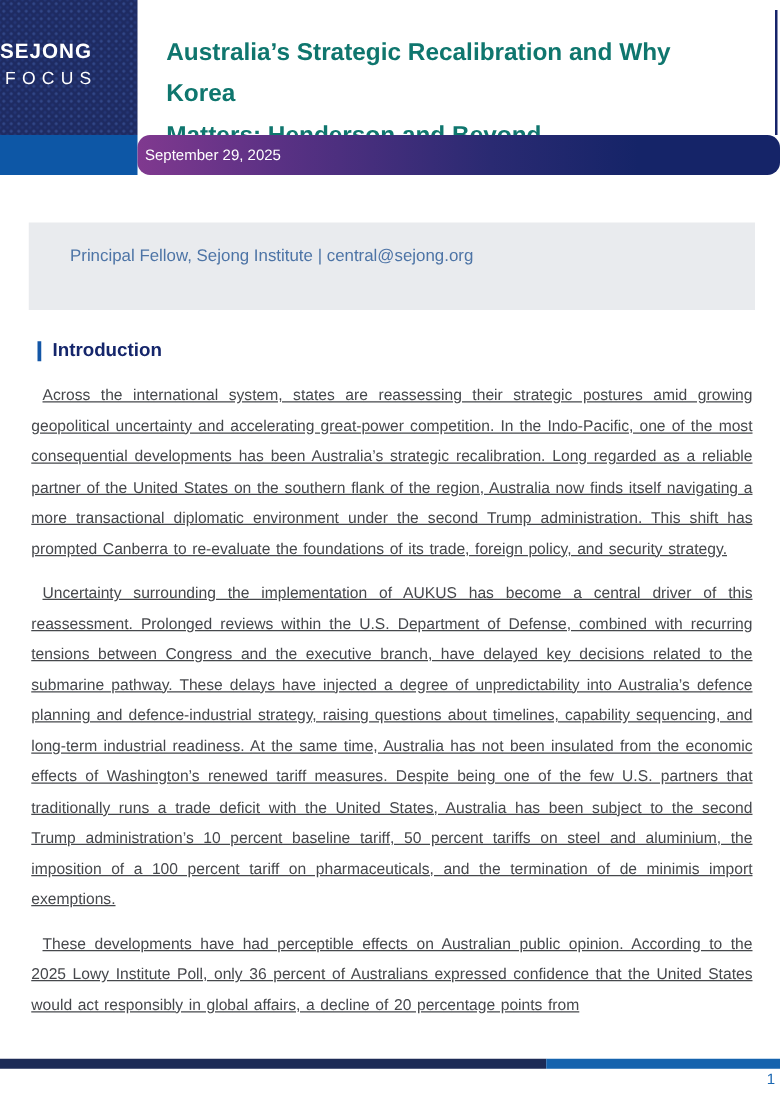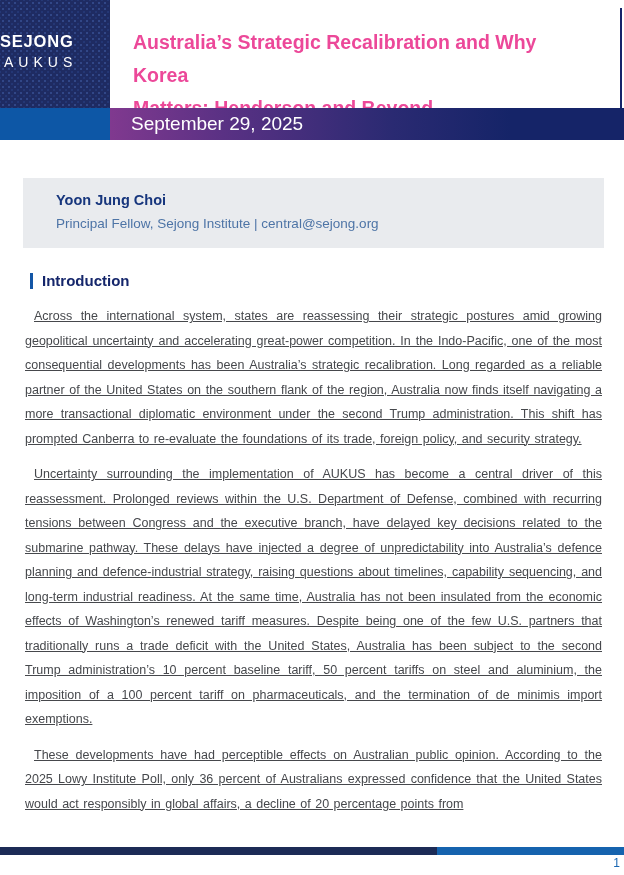--- a/index.html
+++ b/index.html
@@ -45,41 +45,42 @@
   .logo-accent {
     position: absolute;
     left: 0; top: 108px;
     width: 110px; height: 32px;
     background: #0d57a6;
   }
   .article-title {
     position: absolute;
     left: 133px; top: 26px;
     width: 462px;
-    color: #ec4899;
+    color: #0f766e;
     font-size: 19.5px;
     font-weight: 700;
     line-height: 33px;
   }
   .article-title .title-line { display: block; }
   .header-right-rule {
     position: absolute;
     left: 620px; top: 8px;
     width: 2px; height: 100px;
     background: #16246a;
   }
   .date-bar {
     position: absolute;
     left: 110px; top: 108px;
     width: 514px; height: 32px;
     background: linear-gradient(90deg, #80398f 0%, #5a3184 22%, #2a2a72 55%, #152468 78%, #152468 100%);
     color: #ffffff;
-    font-size: 19px;
+    font-size: 12px;
     line-height: 32px;
-    padding-left: 21px;
+    padding-left: 6px;
+    border-radius: 10px;
   }
 
   
   .author-box {
     position: absolute;
     left: 23px; top: 178px;
     width: 581px; height: 70px;
     background: #e9ebee;
     padding: 13px 0 0 33px;
   }
@@ -146,38 +147,37 @@
     line-height: 14px;
   }
 </style>
 </head>
 <body>
 
 <div class="page">
 
   <div class="logo-block">
     <div class="logo-line1">SEJONG</div>
-    <div class="logo-line2">AUKUS</div>
+    <div class="logo-line2">FOCUS</div>
   </div>
 
   <h1 class="article-title">
     <span class="title-line">Australia’s Strategic Recalibration and Why Korea</span>
     <span class="title-line">Matters: Henderson and Beyond</span>
   </h1>
 
   <div class="header-right-rule"></div>
 
   <div class="logo-accent"></div>
 
   <div class="date-bar">
     <span>September 29, 2025</span>
   </div>
 
   <section class="author-box">
-    <div class="author-name">Yoon Jung Choi</div>
     <div class="author-affiliation">Principal Fellow, Sejong Institute | central@sejong.org</div>
   </section>
 
   <section class="content">
     <div class="section-heading">
       <span class="heading-bar"></span>
       <span class="heading-text">Introduction</span>
     </div>
     <p class="para">Across the international system, states are reassessing their strategic postures amid growing geopolitical uncertainty and accelerating great-power competition. In the Indo-Pacific, one of the most consequential developments has been Australia’s strategic recalibration. Long regarded as a reliable partner of the United States on the southern flank of the region, Australia now finds itself navigating a more transactional diplomatic environment under the second Trump administration. This shift has prompted Canberra to re-evaluate the foundations of its trade, foreign policy, and security strategy.</p>
     <p class="para">Uncertainty surrounding the implementation of AUKUS has become a central driver of this reassessment. Prolonged reviews within the U.S. Department of Defense, combined with recurring tensions between Congress and the executive branch, have delayed key decisions related to the submarine pathway. These delays have injected a degree of unpredictability into Australia’s defence planning and defence-industrial strategy, raising questions about timelines, capability sequencing, and long-term industrial readiness. At the same time, Australia has not been insulated from the economic effects of Washington’s renewed tariff measures. Despite being one of the few U.S. partners that traditionally runs a trade deficit with the United States, Australia has been subject to the second Trump administration’s 10 percent baseline tariff, 50 percent tariffs on steel and aluminium, the imposition of a 100 percent tariff on pharmaceuticals, and the termination of de minimis import exemptions.</p>

